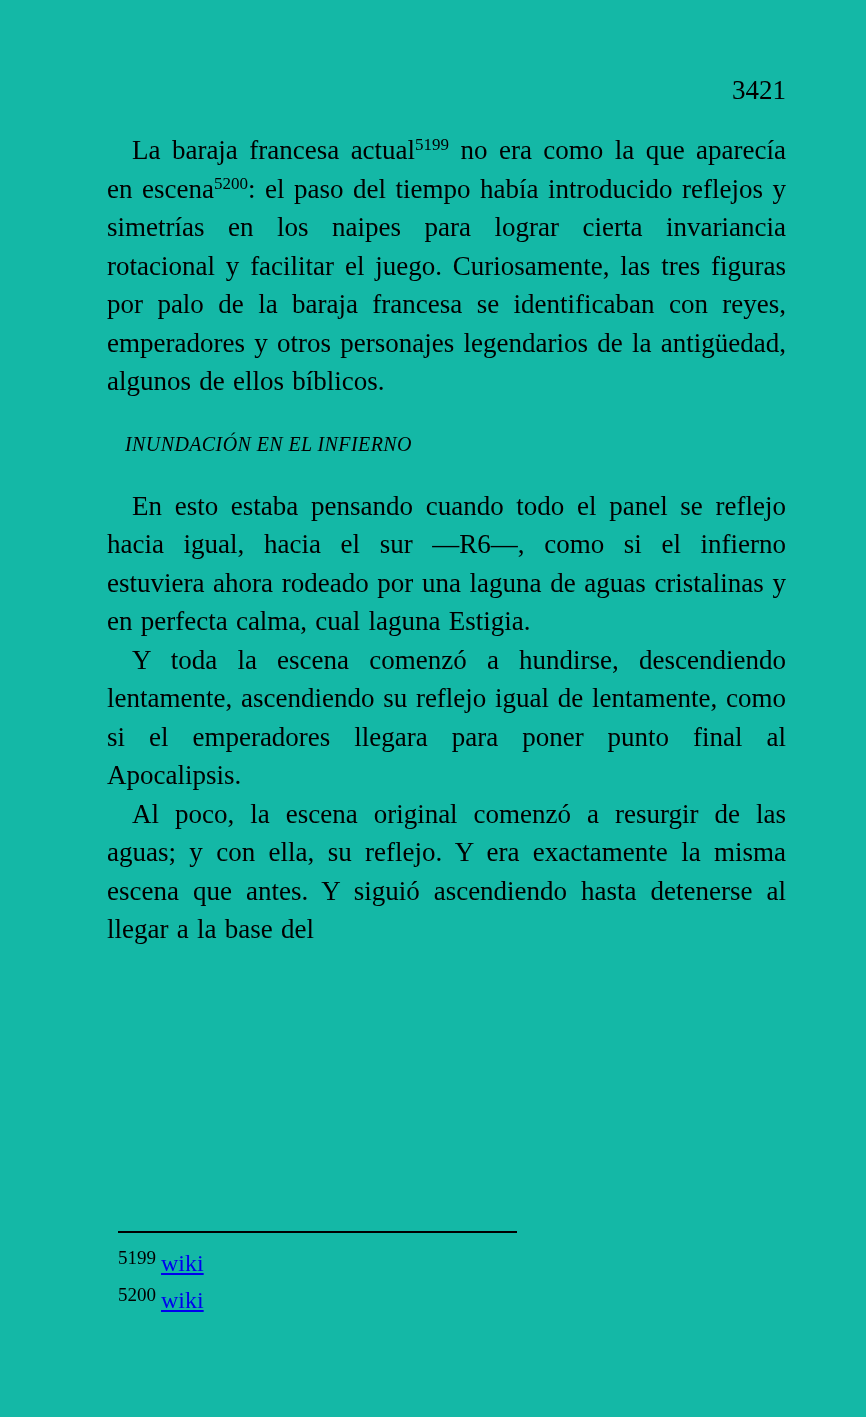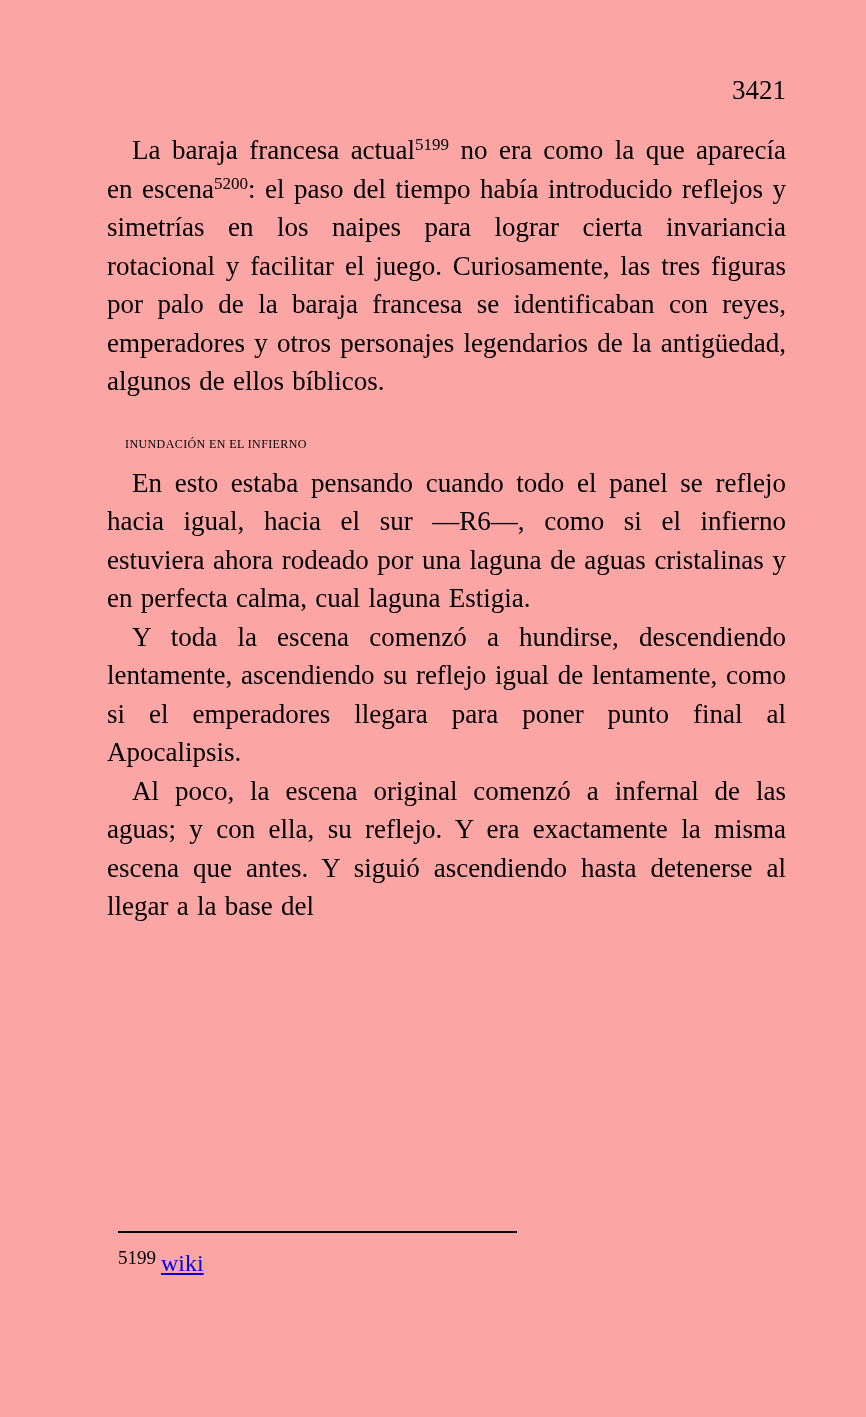--- a/index.html
+++ b/index.html
@@ -11,21 +11,21 @@
     width: 866px;
     height: 1417px;
     font-family: "Liberation Serif", "DejaVu Serif", serif;
     color: var(--text, #000000);
     position: relative;
     overflow: hidden;
   }
   .page {
     position: absolute;
     inset: 0;
-    background: #fca5a5;
+    background: #14b8a6;
   }
   .page-number {
     position: absolute;
     top: 74px;
     right: 80px;
     font-size: 27px;
     line-height: 32px;
   }
   .text-block {
     position: absolute;
@@ -44,24 +44,25 @@
   sup.fnref {
     font-size: 17px;
     line-height: 0;
     vertical-align: 9px;
     letter-spacing: 0;
     text-decoration: none;
     color: inherit;
     cursor: pointer;
   }
   h2.section-heading {
-    margin: 30px 0 6px 0;
+    margin: 30px 0 29px 0;
     padding-left: 18px;
-    font-size: 12px;
+    font-size: 20px;
     line-height: 27px;
+    font-style: italic;
     font-weight: normal;
     letter-spacing: 0.4px;
   }
   .footnotes {
     position: absolute;
     left: 107px;
     top: 1231px;
     width: 679px;
     padding-left: 11px;
     box-sizing: border-box;
@@ -99,26 +100,27 @@
 
     <p class="para"><span>La baraja francesa actual</span><sup class="fnref">5199</sup><span>  no era como la que aparecía en escena</span><sup class="fnref">5200</sup><span>: el paso del tiempo había introducido reflejos y simetrías en los naipes para lograr cierta invariancia rotacional y facilitar el juego. Curiosamente, las tres figuras por palo de la baraja francesa se identificaban con reyes, emperadores y otros personajes legendarios de la antigüedad, algunos de ellos bíblicos.</span></p>
 
     <h2 class="section-heading">INUNDACIÓN EN EL INFIERNO</h2>
 
     <p class="para">En esto estaba pensando cuando todo el panel se reflejo hacia igual, hacia el sur —R6—, como si el infierno estuviera ahora rodeado por una laguna de aguas cristalinas y en perfecta calma, cual laguna Estigia.</p>
 
     <p class="para">Y toda la escena comenzó a hundirse, descendiendo lentamente, ascendiendo su reflejo igual de lentamente, como si el emperadores llegara para poner punto final al Apocalipsis.</p>
 
 
-    <p class="para">Al poco, la escena original comenzó a infernal de las aguas; y con ella, su reflejo. Y era exactamente la misma escena que antes. Y siguió ascendiendo hasta detenerse al llegar a la base del</p>
+    <p class="para">Al poco, la escena original comenzó a resurgir de las aguas; y con ella, su reflejo. Y era exactamente la misma escena que antes. Y siguió ascendiendo hasta detenerse al llegar a la base del</p>
 
   </div>
 
   <div class="footnotes">
 
     <hr class="fn-rule">
 
     <div class="footnote-row"><span class="fn-num">5199</span><a class="fn-link" href="#">wiki</a></div>
 
+    <div class="footnote-row"><span class="fn-num">5200</span><a class="fn-link" href="#">wiki</a></div>
 
   </div>
 
 </div>
 
 </body></html>

